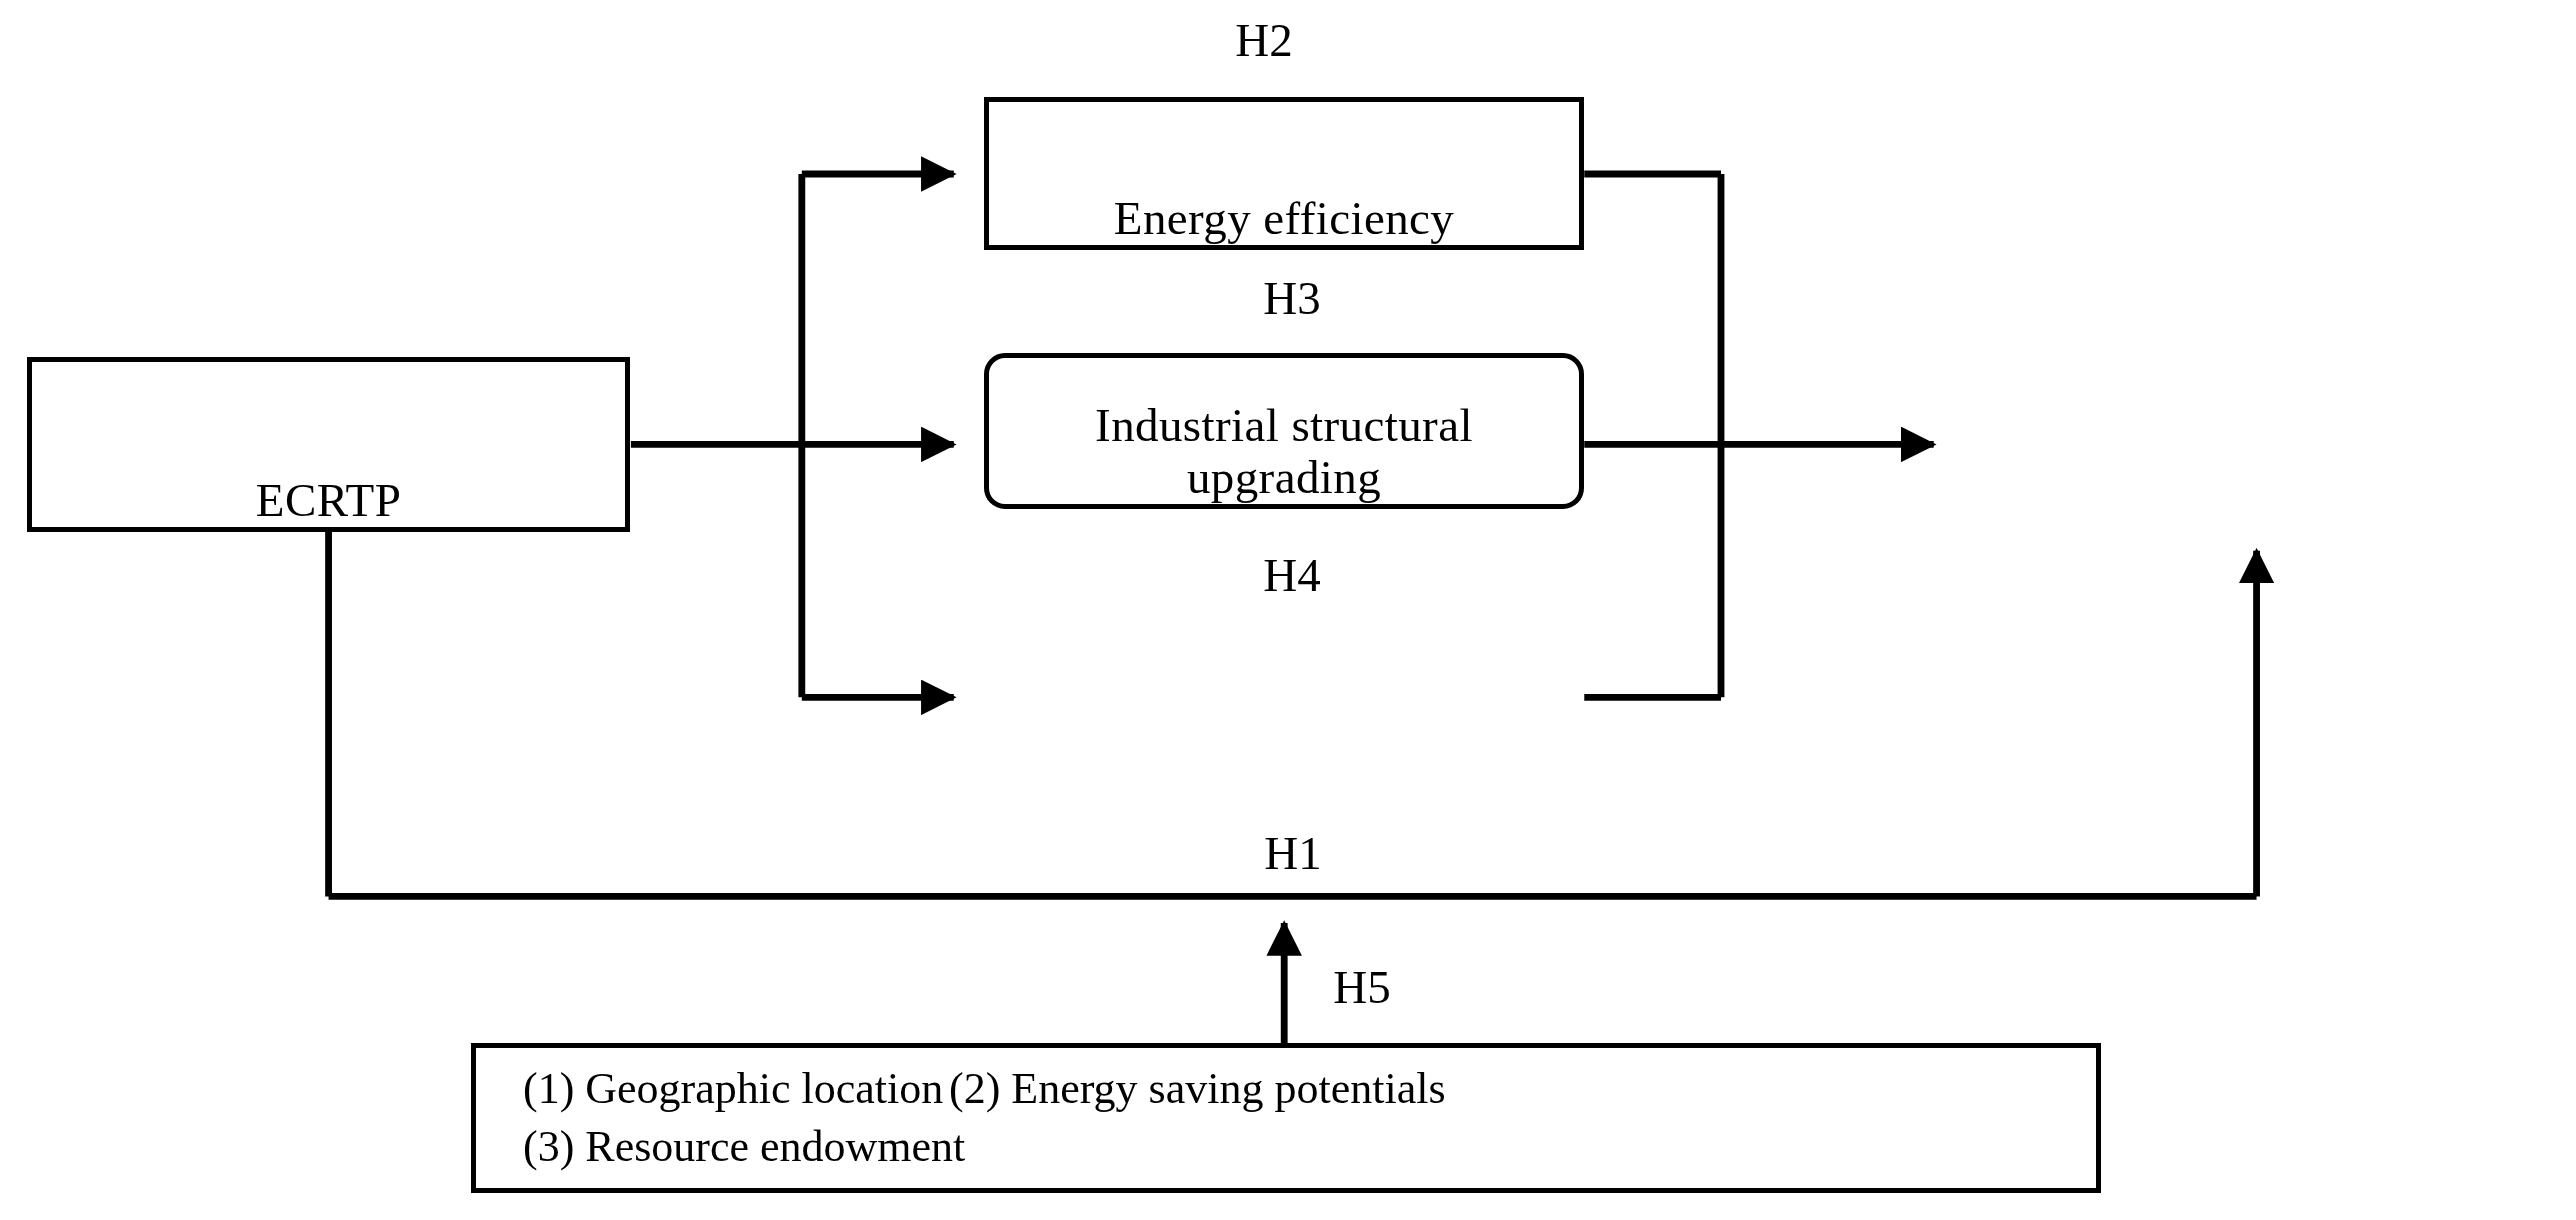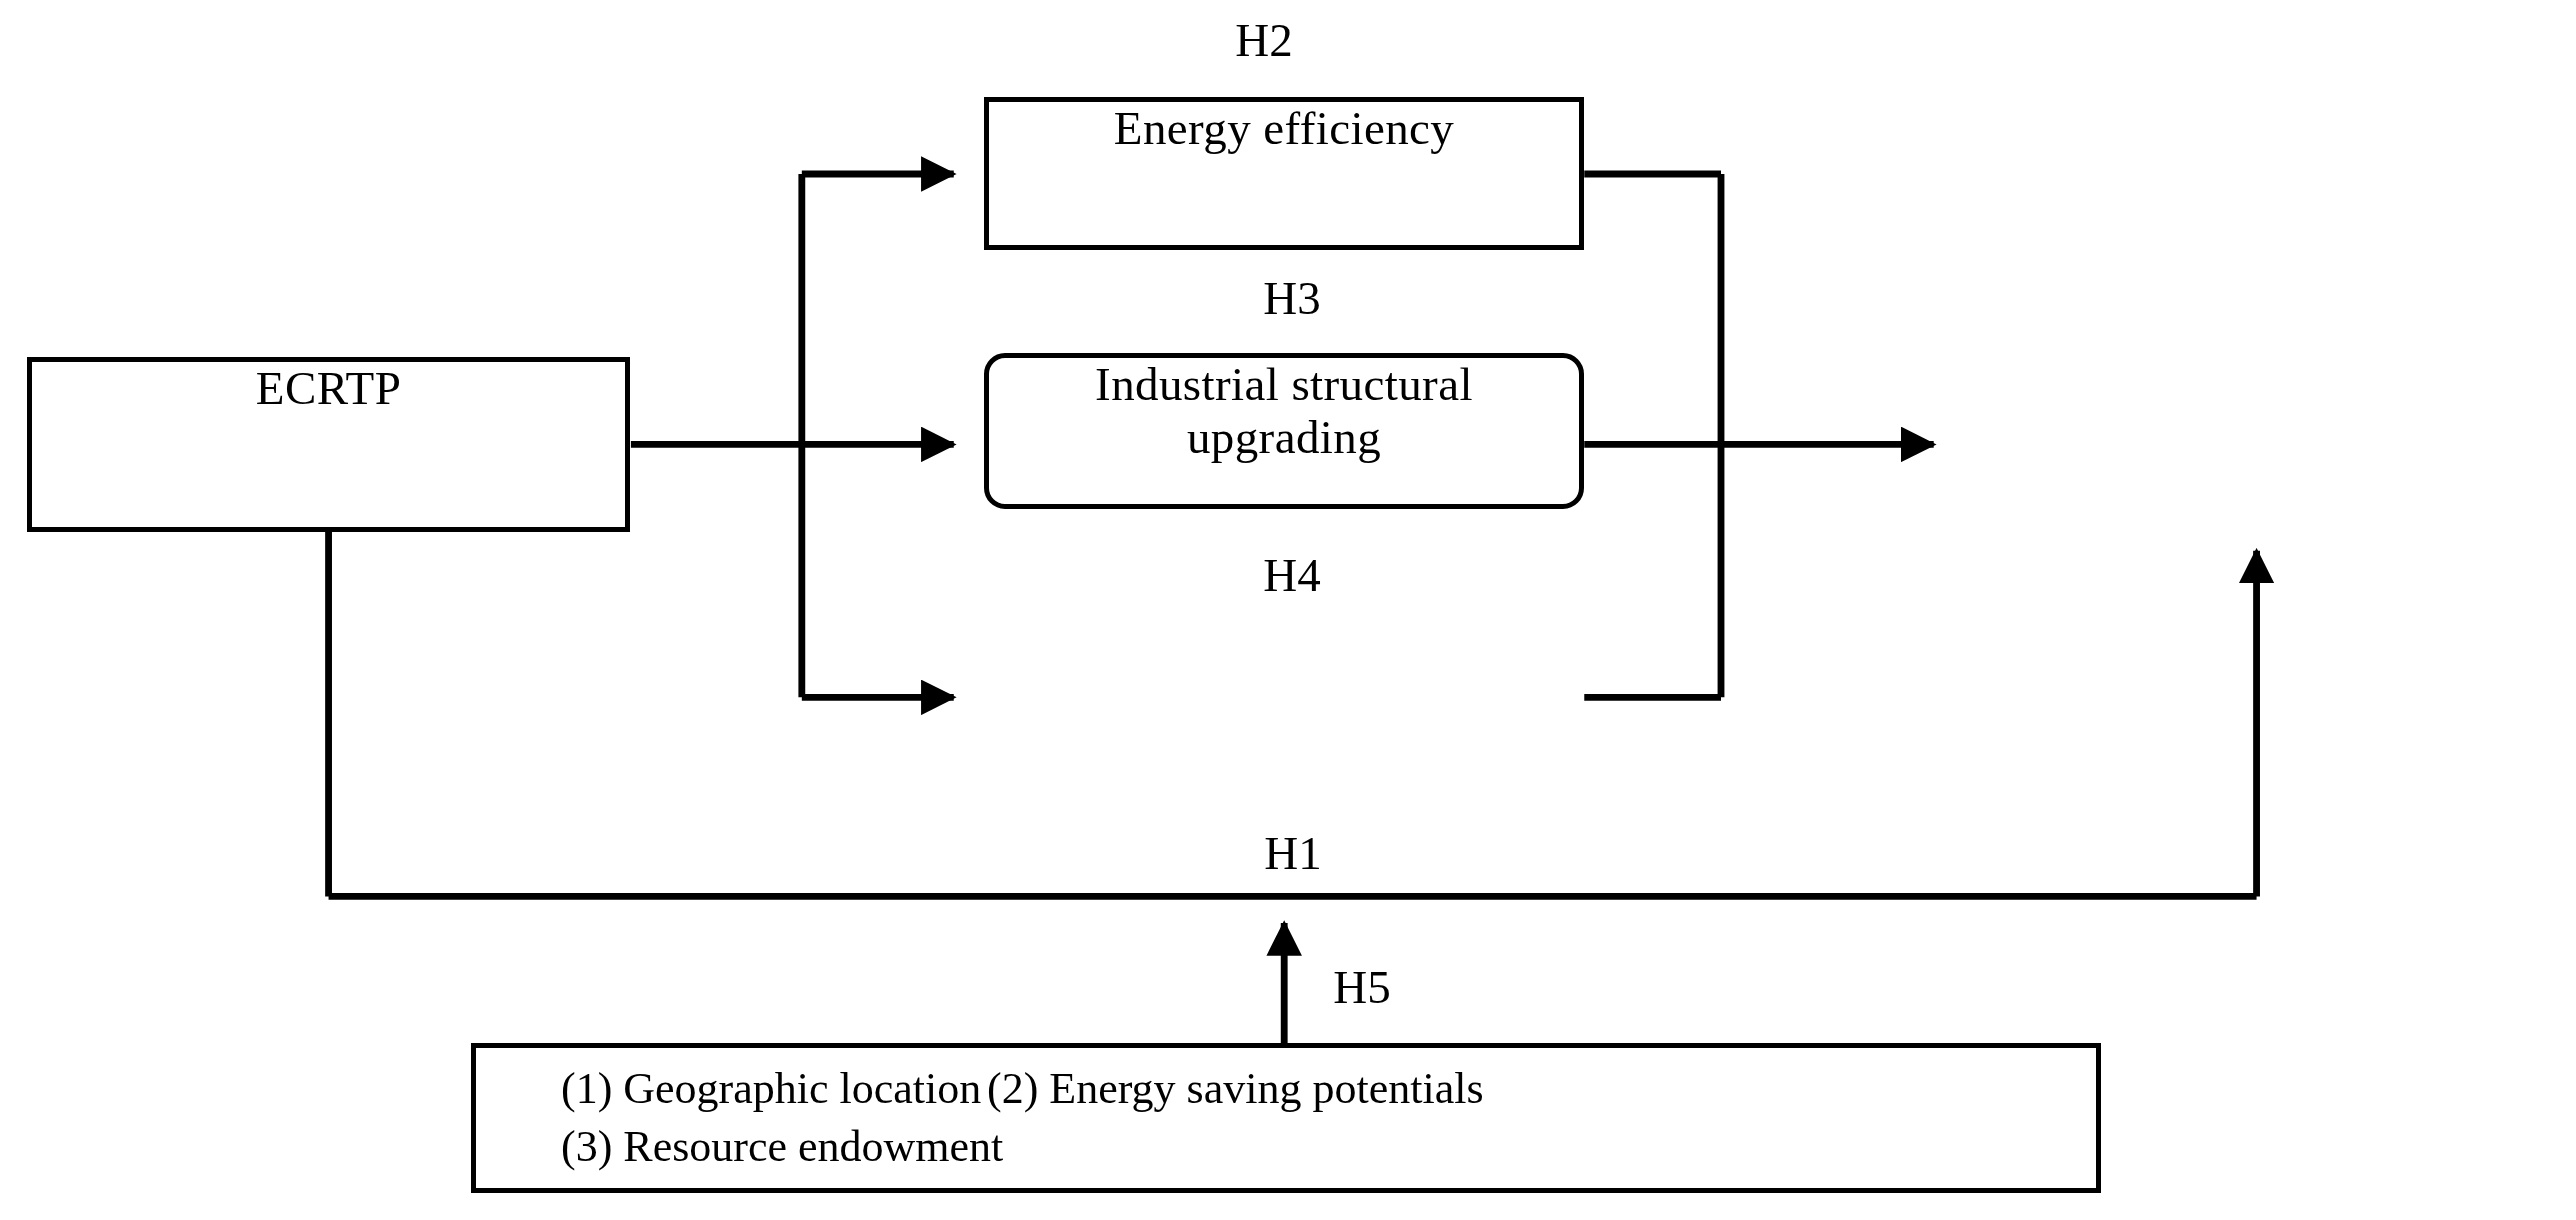--- a/index.html
+++ b/index.html
@@ -27,21 +27,21 @@
     top: 0;
     width: 2576px;
     height: 1220px;
   }
   .node-box {
     position: absolute;
     box-sizing: border-box;
     border: 5.3px solid #000000;
     background: #ffffff;
     display: flex;
-    align-items: flex-start;
+    align-items: flex-end;
     justify-content: center;
     text-align: center;
   }
   .node-label {
     font-size: 47px;
     line-height: 1.12;
     letter-spacing: 0.4px;
     white-space: pre-line;
   }
   .hyp-label {
@@ -64,21 +64,21 @@
   .moderator-row {
     display: flex;
     flex-direction: row;
     align-items: baseline;
   }
   .moderator-cell {
     font-size: 44px;
     line-height: 1.32;
     white-space: nowrap;
   }
-  .moderator-cell.col-a { width: 426px; margin-left: 38px; }
+  .moderator-cell.col-a { width: 426px; }
   .moderator-cell.col-b { width: 684px; }
 </style>
 </head>
 <body>
 
 <div id="diagram-root">
 
   <svg id="edge-layer" viewBox="0 0 3390 1606" width="2576" height="1220" xmlns="http://www.w3.org/2000/svg">
     <defs>
       <marker id="arrowRight" viewBox="0 0 10 10" refX="9.2" refY="5" markerWidth="5.2" markerHeight="5.2" orient="auto-start-reverse">

